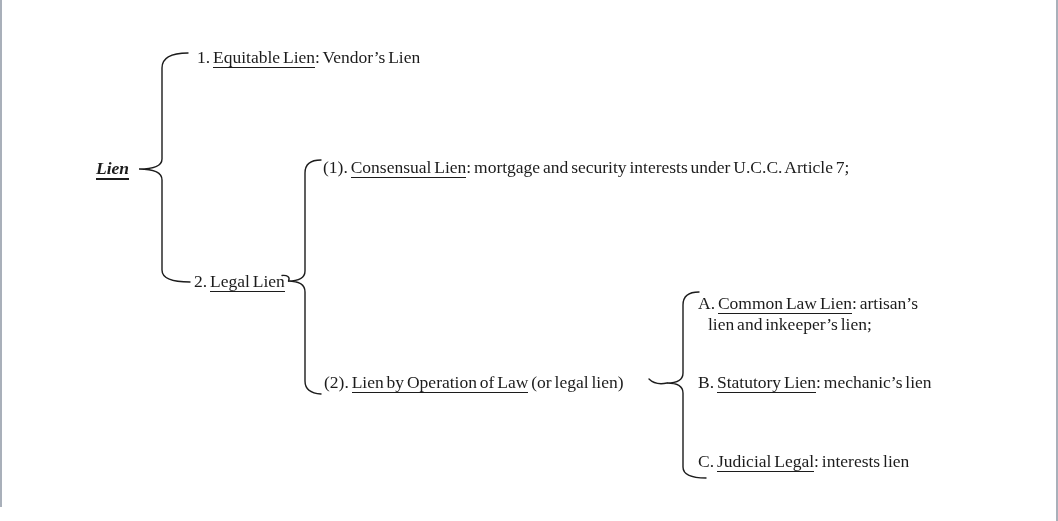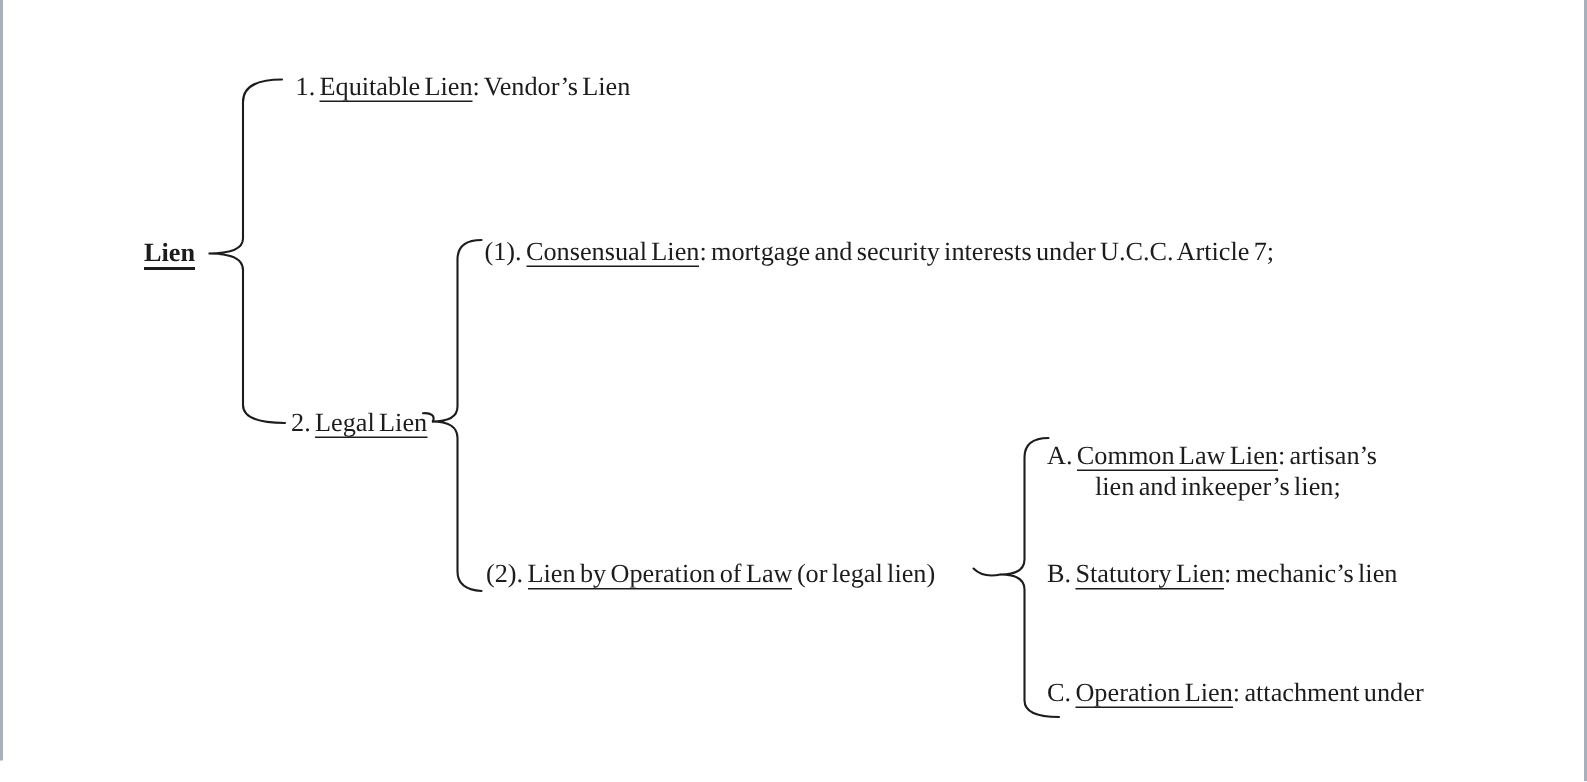--- a/index.html
+++ b/index.html
@@ -7,22 +7,22 @@
     position:relative; width:1058px; height:521px; background:#ffffff;
     font-family:"Liberation Serif","DejaVu Serif",serif;
     font-size:17.5px; color:var(--ink,#1c1c1c); overflow:hidden;
   }
   .edge { position:absolute; background:var(--edge,#a9b0ba); }
   .edge-left  { left:0; top:0; width:2px; height:507px; }
   .edge-right { right:0; top:0; width:2px; height:521px; }
   .node { position:absolute; white-space:nowrap; line-height:21px; word-spacing:-1.5px; }
   .u { border-bottom:1.2px solid var(--ink,#1c1c1c); }
   .root-node { font-weight:bold; }
-  .root-node .u { border-bottom-width:2px; }
-  .line2 { margin-left:32px; }
+  .root-node .u { border-bottom-width:2px;font-style:italic; }
+  .line2 { margin-left:10px; }
   svg.connectors { position:absolute; left:0; top:0; pointer-events:none; }
   svg.connectors path { stroke:currentColor; stroke-width:1.4; fill:none; stroke-linecap:round; }
 </style>
 </head>
 <body>
 
 <div class="page">
 
   <div class="edge edge-left"></div>
   <div class="edge edge-right"></div>
@@ -58,16 +58,16 @@
   <div class="node" style="left:698px; top:293px">
     <div><span>A. </span><span class="u">Common Law Lien</span><span>: artisan’s</span></div>
     <div class="line2">lien and inkeeper’s lien;</div>
   </div>
 
   <div class="node" style="left:698px; top:372px">
     <div><span>B. </span><span class="u">Statutory Lien</span><span>: mechanic’s lien</span></div>
   </div>
 
   <div class="node" style="left:698px; top:451px">
-    <div><span>C. </span><span class="u">Operation Lien</span><span>: attachment under</span></div>
+    <div><span>C. </span><span class="u">Judicial Legal</span><span>: interests lien</span></div>
   </div>
 
 </div>
 
 </body></html>

